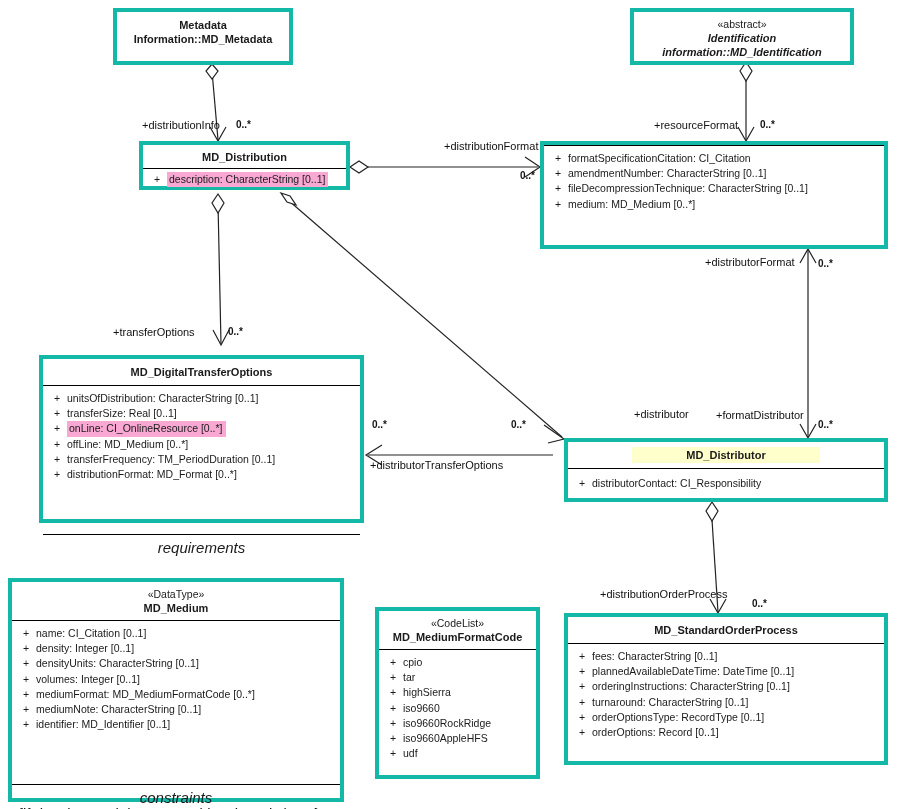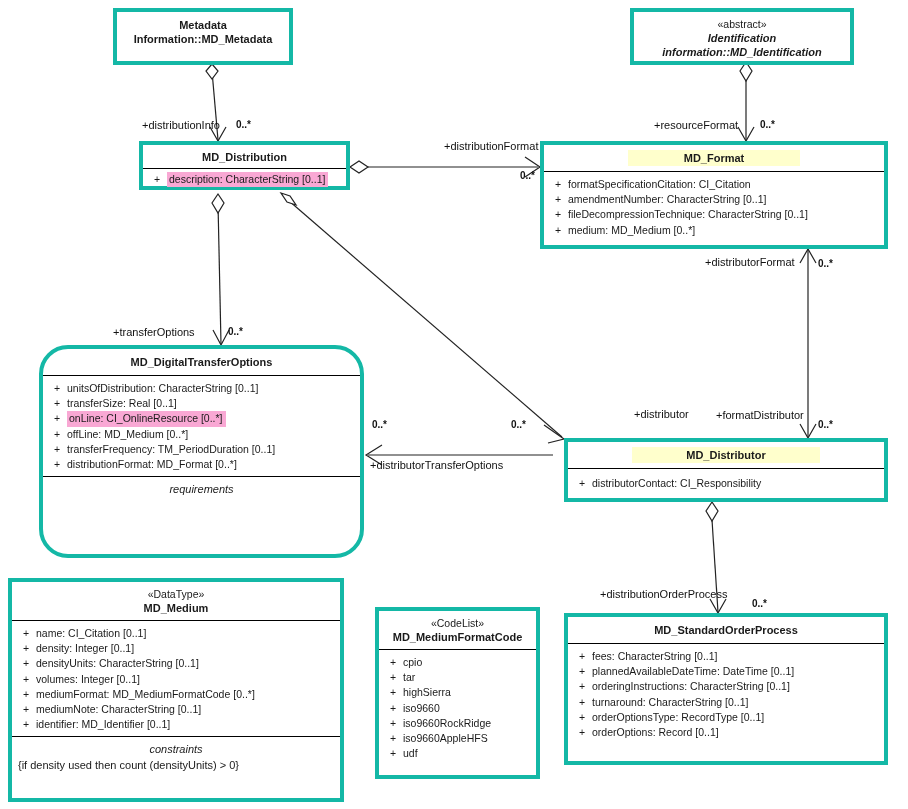--- a/index.html
+++ b/index.html
@@ -61,22 +61,23 @@
   .attr .vis{
     width:20px;
     flex:0 0 20px;
     text-align:center;
   }
   .attr .sig{display:inline-block;}
   .attr.mark .sig{background:#f9a8d4;padding:0 3px 0 2px;}
   .compart{
     box-sizing:border-box;
     padding:5px 6px 4px 6px;
-    font-size:11px;
+    font-size:15px;
     line-height:15px;
+    margin-top:48px;
   }
   .compart .cap{
     display:block;
     text-align:center;
     font-style:italic;
     margin-bottom:1px;
   }
   .compart .body{display:block;text-align:center;}
   .compart .body.left{text-align:left;}
   
@@ -195,44 +196,41 @@
     </div>
     <div class="attrs sep" style="padding-top:3px;">
       <div class="attr mark">
         <span class="vis">+</span>
         <span class="sig">description: CharacterString [0..1]</span>
       </div>
     </div>
   </div>
 
   <div class="cls" style="left:540px;top:141px;width:348px;height:108px;">
-    <div class="cls-head" style="padding:5px 4px 5px 4px;">
-      <span class="hl nm" style="width:172px;margin:0 auto;">MD_Format</span>
-    </div>
     <div class="attrs sep">
       <div class="attr">
         <span class="vis">+</span>
         <span class="sig">formatSpecificationCitation: CI_Citation</span>
       </div>
       <div class="attr">
         <span class="vis">+</span>
         <span class="sig">amendmentNumber: CharacterString [0..1]</span>
       </div>
       <div class="attr">
         <span class="vis">+</span>
         <span class="sig">fileDecompressionTechnique: CharacterString [0..1]</span>
       </div>
       <div class="attr">
         <span class="vis">+</span>
         <span class="sig">medium: MD_Medium [0..*]</span>
       </div>
     </div>
   </div>
 
-  <div class="cls" style="left:39px;top:345px;width:325px;height:213px;border-radius:29px;">
+  <div class="cls" style="left:39px;top:355px;width:325px;height:168px;">
     <div class="cls-head" style="padding:6px 4px 6px 4px;">
       <span class="nm">MD_DigitalTransferOptions</span>
     </div>
     <div class="attrs sep">
       <div class="attr">
         <span class="vis">+</span>
         <span class="sig">unitsOfDistribution: CharacterString [0..1]</span>
       </div>
       <div class="attr">
         <span class="vis">+</span>

